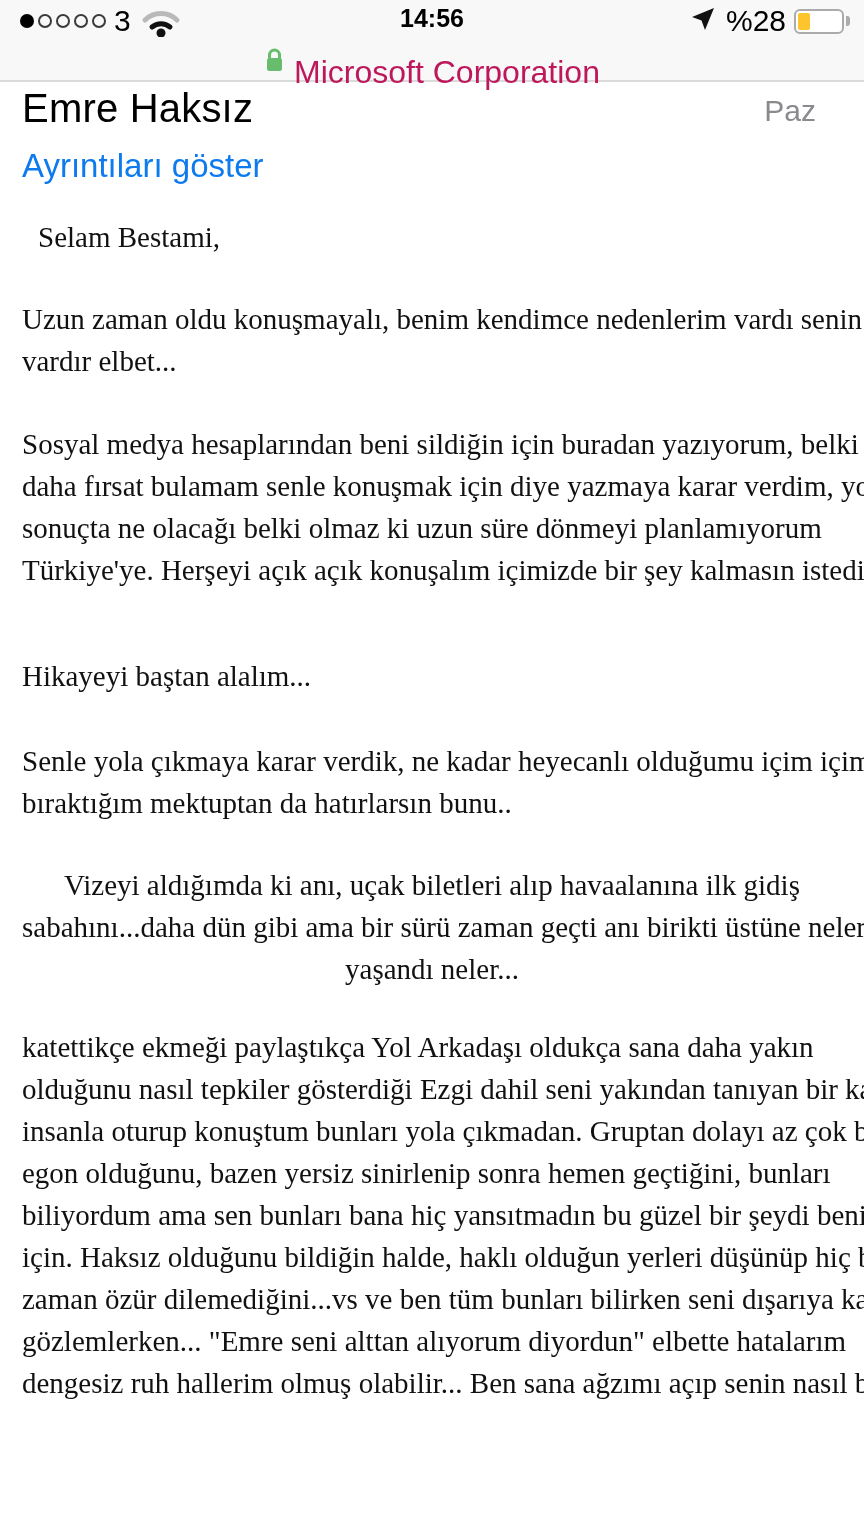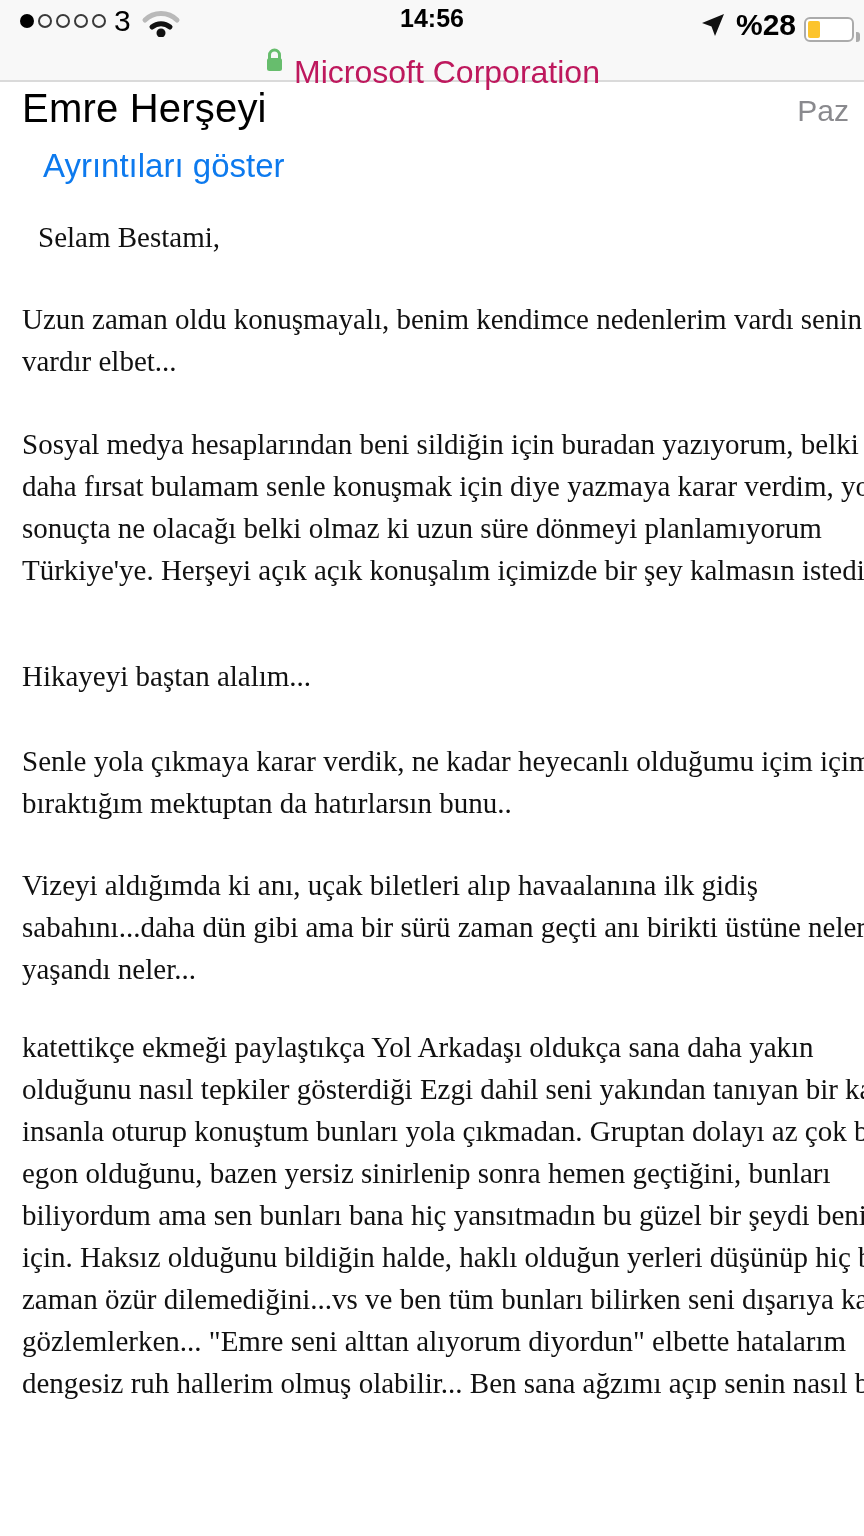--- a/index.html
+++ b/index.html
@@ -27,46 +27,46 @@
   .signal-dots { display:flex; align-items:center; gap:4px; }
   .dot { width:14px; height:14px; border-radius:50%; border:2px solid #3a3a3a; }
   .dot.filled { background:#000; border-color:#000; }
   .carrier { font-size:30px; color:#000; margin-left:8px; }
   .wifi { margin-left:10px; display:flex; align-items:center; }
   .status-time {
     position:absolute; left:50%; top:4px; transform:translateX(-50%);
     font-size:25px; font-weight:700; color:#000;
   }
   .status-right {
-    position:absolute; right:4px; top:0; height:42px;
-    display:flex; align-items:flex-end;font-weight:bold;
+    position:absolute; right:14px; top:0; height:42px;
+    display:flex; align-items:center;
   }
   .pct { font-size:30px; color:#000; margin:0 8px 0 10px; }
   .battery { position:relative; width:50px; height:25px; border:2px solid #ababab; border-radius:6px; background:#fff; }
   .battery-fill { position:absolute; left:2px; top:2px; bottom:2px; background:#fcc42d; border-radius:2px; }
   .battery-nub { width:4px; height:10px; background:#ababab; border-radius:0 3px 3px 0; margin-left:2px; }
 
   .cert-row {
     position:absolute; top:42px; left:0; right:0; height:40px;
     display:flex; align-items:center; justify-content:center; gap:9px;
   }
   .cert-label { font-size:32px; color:#be185d;margin-top:20px; }
 
   
   .sender {
     position:absolute; top:86px; left:22px;
     font-size:40px; color:#000; letter-spacing:0.2px;
   }
   .date-label {
-    position:absolute; top:94px; right:15px;
+    position:absolute; top:94px; right:48px;
     font-size:30px; color:#8a8a8e;
   }
   .details-link {
     position:absolute; top:147px; left:22px;
-    font-size:33px; color:#0d7aee; text-decoration:none; cursor:pointer;margin-left:21px;
+    font-size:33px; color:#0d7aee; text-decoration:none; cursor:pointer;
   }
 
   
   .email-body {
     position:absolute; top:216px; left:22px; right:22px;
     font-family:"Liberation Serif", "DejaVu Serif", serif;
     font-size:29px; color:#111;
   }
   .email-body .line { height:42px; line-height:42px; white-space:nowrap; }
 </style>
@@ -112,21 +112,21 @@
       <span>
         <svg width="21" height="27" viewBox="0 0 21 27">
           <path d="M5.5 12 V8 a5 5 0 0 1 10 0 V12" stroke="#67bd6d" stroke-width="3" fill="none"></path>
           <rect x="3" y="11" width="15" height="13" rx="2.5" fill="#67bd6d"></rect>
         </svg>
       </span>
       <span class="cert-label">Microsoft Corporation</span>
     </div>
   </div>
 
-  <div class="sender">Emre Herşeyi</div>
+  <div class="sender">Emre Haksız</div>
   <div class="date-label">Paz</div>
   <a class="details-link">Ayrıntıları göster</a>
 
   <div class="email-body">
       <div class="para" style="margin-top: 0px; margin-left: 16px;">
         <div class="line">Selam Bestami,</div>
       </div>
       <div class="para" style="margin-top: 40px;">
         <div class="line">Uzun zaman oldu konuşmayalı, benim kendimce nedenlerim vardı senin de</div>
         <div class="line">vardır elbet...</div>
@@ -137,21 +137,21 @@
         <div class="line">sonuçta ne olacağı belki olmaz ki uzun süre dönmeyi planlamıyorum</div>
         <div class="line">Türkiye'ye. Herşeyi açık açık konuşalım içimizde bir şey kalmasın istedim.</div>
       </div>
       <div class="para" style="margin-top: 64px;">
         <div class="line">Hikayeyi baştan alalım...</div>
       </div>
       <div class="para" style="margin-top: 43px;">
         <div class="line">Senle yola çıkmaya karar verdik, ne kadar heyecanlı olduğumu içim içime</div>
         <div class="line">bıraktığım mektuptan da hatırlarsın bunu..</div>
       </div>
-      <div class="para" style="margin-top: 40px;">
+      <div class="para" style="margin-top: 40px; text-align: center;">
         <div class="line">Vizeyi aldığımda ki anı, uçak biletleri alıp havaalanına ilk gidiş</div>
         <div class="line">sabahını...daha dün gibi ama bir sürü zaman geçti anı birikti üstüne neler</div>
         <div class="line">yaşandı neler...</div>
       </div>
       <div class="para" style="margin-top: 36px;">
         <div class="line">katettikçe ekmeği paylaştıkça Yol Arkadaşı oldukça sana daha yakın</div>
         <div class="line">olduğunu nasıl tepkiler gösterdiği Ezgi dahil seni yakından tanıyan bir kaç</div>
         <div class="line">insanla oturup konuştum bunları yola çıkmadan. Gruptan dolayı az çok bir</div>
         <div class="line">egon olduğunu, bazen yersiz sinirlenip sonra hemen geçtiğini, bunları</div>
         <div class="line">biliyordum ama sen bunları bana hiç yansıtmadın bu güzel bir şeydi benim</div>

